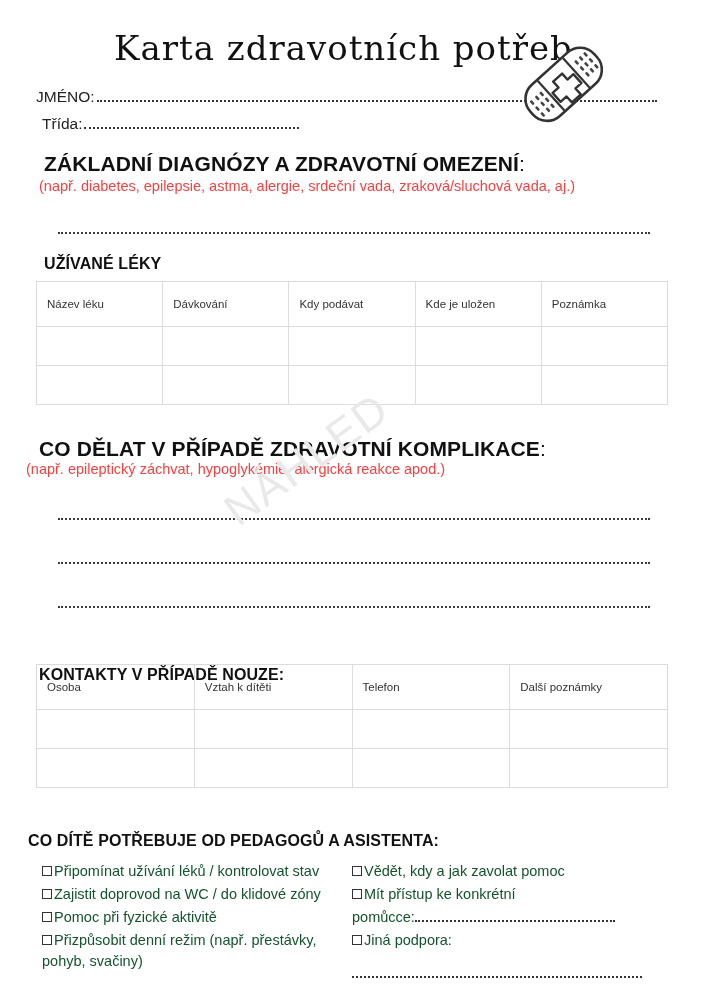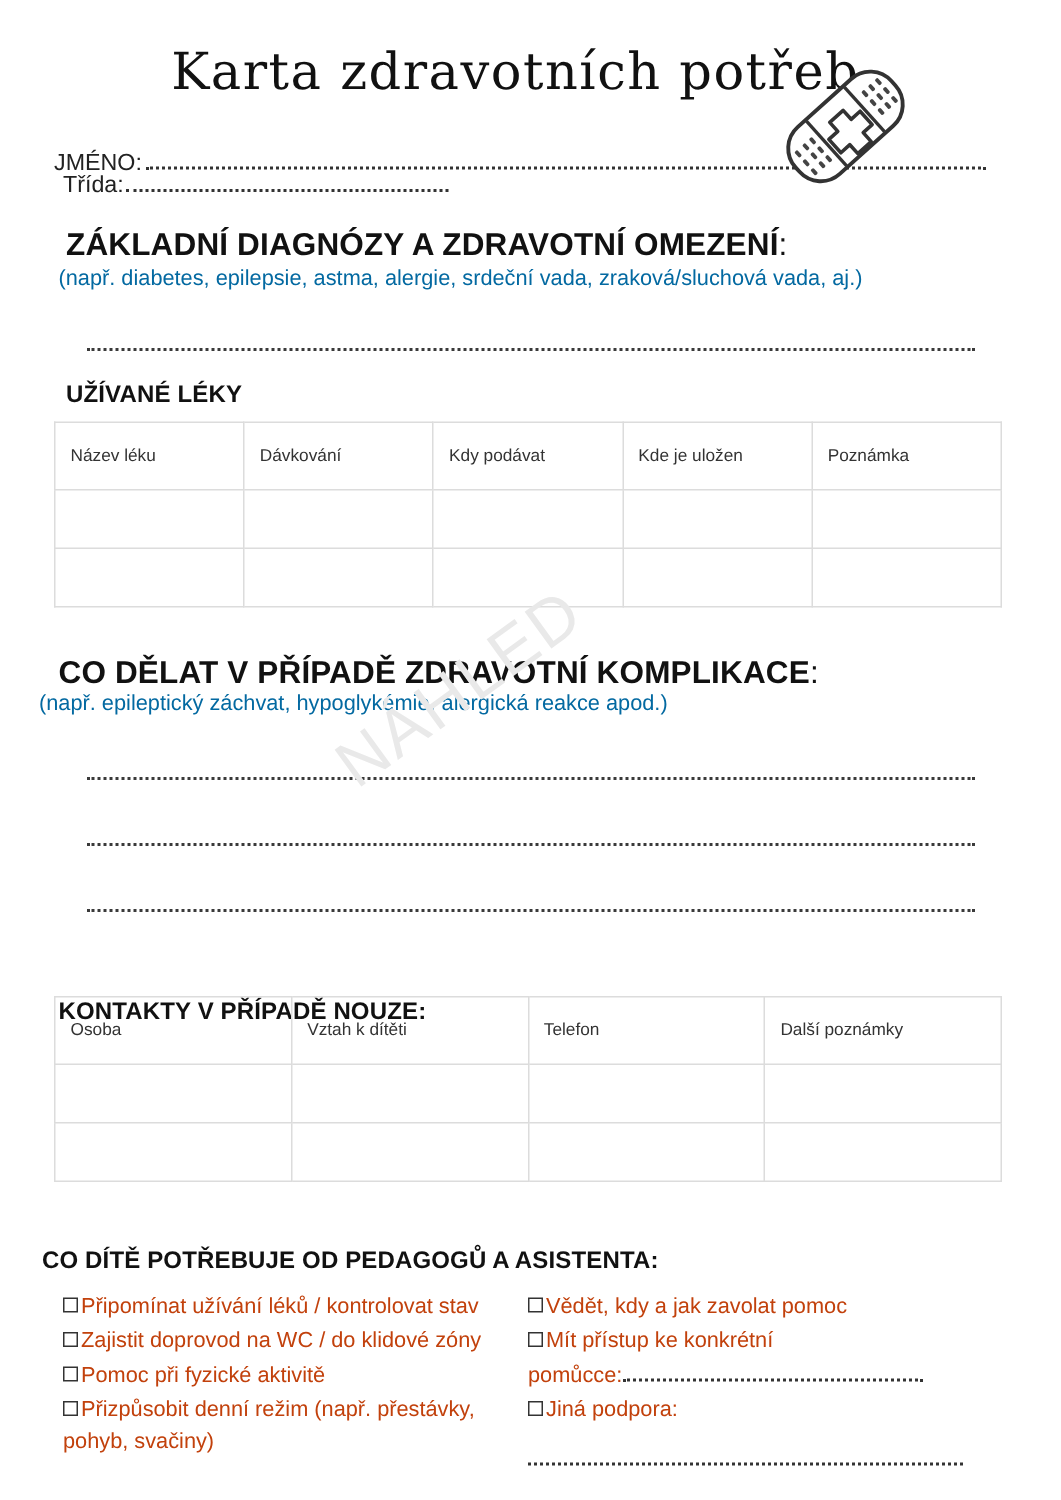--- a/index.html
+++ b/index.html
@@ -82,21 +82,21 @@
     font-size: 21px;
     font-weight: bold;
     letter-spacing: 0.1px;
     color: #111;
     white-space: nowrap;
   }
   .h-sec .thin { font-weight: normal; }
   .sub {
     position: absolute;
     font-size: 14.5px;
-    color: #0369a1;
+    color: #ef4444;
     white-space: nowrap;
   }
 
   
   .rule {
     position: absolute;
     border-bottom: 2px dotted #3a3a3a;
     height: 0;
   }
 
@@ -115,21 +115,21 @@
     overflow: hidden;
     white-space: nowrap;
   }
   table.grid tr.hdr td { height: 44px; }
   table.grid tr.blank td { height: 38px; }
 
   
   .cb-col {
     position: absolute;
     font-size: 14.5px;
-    color: #c2410c;
+    color: #14532d;
     line-height: 21px;
   }
   .cb-row {
     display: block;
     margin: 0 0 2px 0;
     white-space: normal;
   }
   .cbx {
     display: inline-block;
     width: 8px;
@@ -179,21 +179,21 @@
           <rect x="84" y="53" width="2.6" height="5" rx="1"></rect>
           <rect x="90" y="53" width="2.6" height="5" rx="1"></rect>
           <rect x="78" y="61" width="2.6" height="5" rx="1"></rect>
           <rect x="84" y="61" width="2.6" height="5" rx="1"></rect>
           <rect x="90" y="61" width="2.6" height="5" rx="1"></rect>
         </g>
       </g>
     </svg>
   </div>
 
-  <div class="id-line" style="left:36px; top:100px; width:624px;">
+  <div class="id-line" style="left:36px; top:88px; width:624px;">
     <span class="lbl">JMÉNO:</span>
     <span class="dots" style="width:560px;"></span>
   </div>
   <div class="id-line" style="left:42px; top:115px;">
     <span class="lbl">Třída:</span>
     <span class="dots" style="width:215px;"></span>
   </div>
 
   <div class="h-sec" style="left:44px; top:152px;">
     <span>ZÁKLADNÍ DIAGNÓZY A ZDRAVOTNÍ OMEZENÍ</span><span class="thin">:</span>

